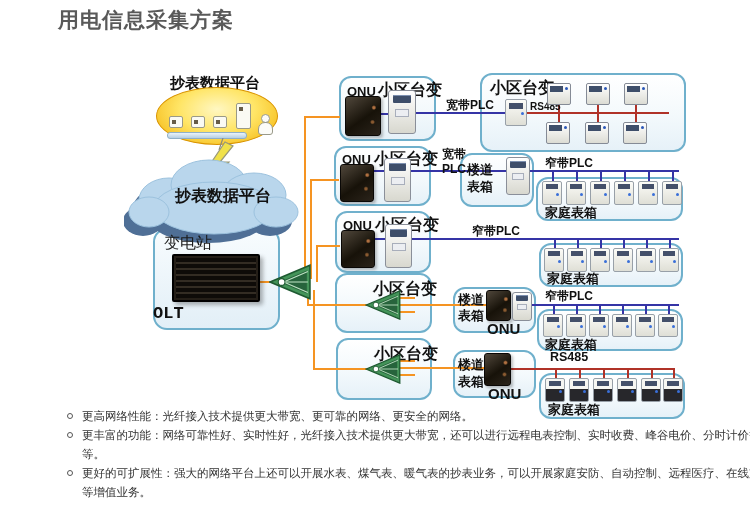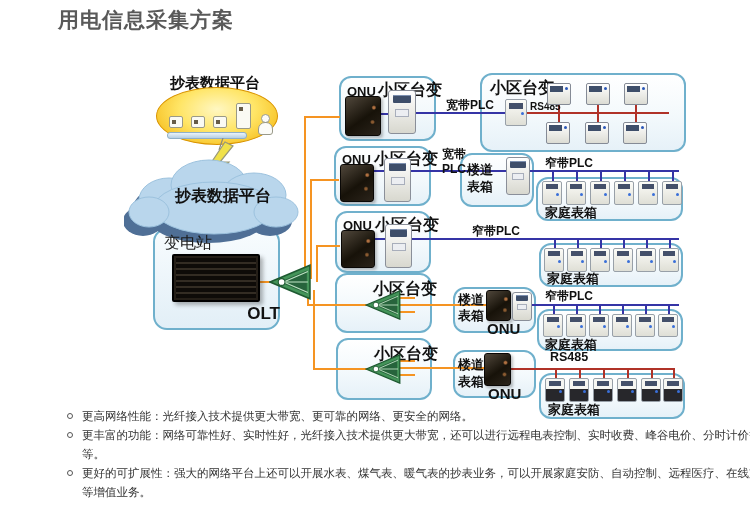--- a/index.html
+++ b/index.html
@@ -187,21 +187,21 @@
       <ellipse cx="130" cy="45" rx="32" ry="22"></ellipse>
         <ellipse cx="90" cy="58" rx="60" ry="26"></ellipse>
       <ellipse cx="25" cy="62" rx="20" ry="15"></ellipse>
         <ellipse cx="152" cy="62" rx="22" ry="15"></ellipse>
     </g>
   </svg>
   <div class="lbl f14" style="left:110px;top:186px;width:130px;text-align:center;">抄表数据平台</div>
 
   <div class="lbl f14" style="left:116px;top:233px;font-weight:normal;color:#1a1a1a;">变电站</div>
   <div class="olt" style="left:124px;top:254px;width:88px;height:48px;"></div>
-  <div class="lbl" style="left:105px;top:304px;width:127px;text-align:right;font-size:17px;">OLT</div>
+  <div class="lbl" style="left:105px;top:304px;width:127px;text-align:left;font-size:17px;font-family:Liberation Mono, monospace;">OLT</div>
 
   <svg class="abs" style="left:221px;top:263px;" width="42" height="38" viewBox="0 0 40 34">
     <polygon points="1,17 39,1 39,33" fill="#449459" stroke="#1e5a31" stroke-width="1.5"></polygon>
     <polygon points="10,17 36,6 36,28" fill="#27643c"></polygon>
     <line x1="14" y1="17" x2="37" y2="7" stroke="#bfe3c4" stroke-width="1"></line>
     <line x1="14" y1="17" x2="37" y2="17" stroke="#bfe3c4" stroke-width="1"></line>
     <line x1="14" y1="17" x2="37" y2="27" stroke="#bfe3c4" stroke-width="1"></line>
     <circle cx="12" cy="17" r="3.2" fill="#ffffff" stroke="#1e5a31"></circle>
   </svg>
 

